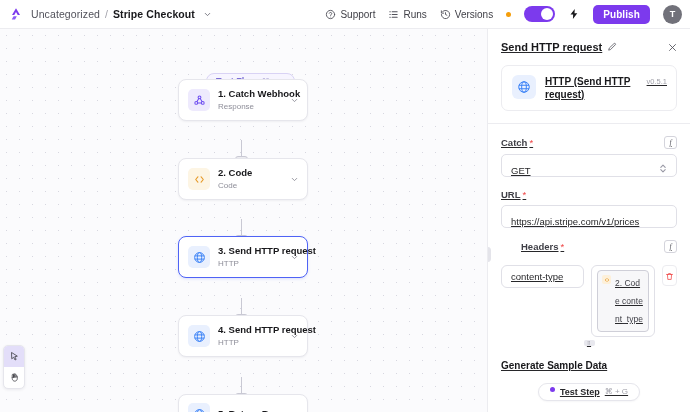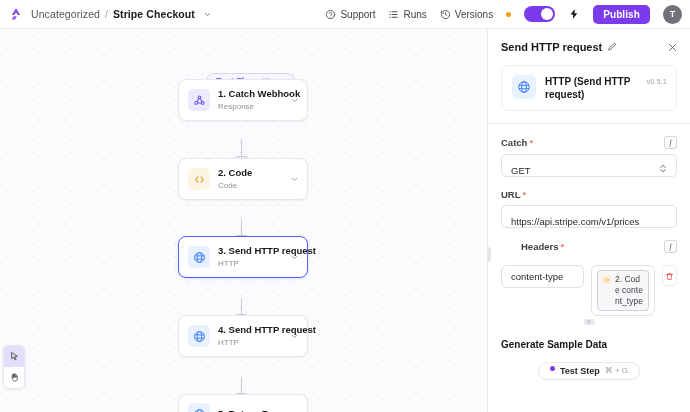--- a/index.html
+++ b/index.html
@@ -104,21 +104,21 @@
   .tool-stack div {
     height: 21px; display: flex; align-items: center; justify-content: center; cursor: pointer;
     color: #3f3f46;
   }
   .tool-stack div.active { background: #e3def9; color: #3f3f46; }
 
   
   .panel {
     position: absolute; top: 29px; right: 0; width: 203px; height: 383px;
     background: #ffffff; border-left: 1px solid #ececf0;
-    padding: 0; overflow: hidden;
+    padding: 0; overflow: hidden; text-decoration: underline;
   }
   .resize-handle {
     position: absolute; left: -4px; top: 218px; width: 7px; height: 15px;
     background: #e4e4ea; border-radius: 4px; cursor: col-resize;
     display: flex; align-items: center; justify-content: center;
   }
   .resize-handle span { width: 1px; height: 7px; background: #9a9aa6; }
 
   .panel-head {
     display: flex; align-items: center; padding: 12px 12px 0 13px; gap: 5px;
@@ -173,21 +173,21 @@
   .token {
     display: inline-flex; align-items: flex-start; gap: 4px;
     border: 1px solid #cfcfd8; border-radius: 4px; background: #f7f7f9;
     padding: 3px 5px 3px 4px; max-width: 100%;
   }
   .token .tico {
     width: 9px; height: 9px; border-radius: 2px; background: #fdf0da; color: #e79a28;
     flex: 0 0 9px; display: flex; align-items: center; justify-content: center;
     font-size: 6px; line-height: 1; margin-top: 1px;
   }
-  .token .ttxt { font-size: 8.5px; color: #3f3f46; line-height: 11px; word-break: break-all; }
+  .token .ttxt { font-size: 8.5px; color: #3f3f46; line-height: 18px; word-break: break-all; }
   .hdr-del {
     flex: 0 0 15px; width: 15px; height: 21px; border: 1px solid #ececf0; border-radius: 4px;
     background: #fff; display: flex; align-items: center; justify-content: center;
     color: #ef4444; cursor: pointer;
   }
   .drag-dots {
     margin: 3px 0 0 0; display: flex; justify-content: center; align-items: center;
     width: 100%;
   }
   .drag-dots span {

